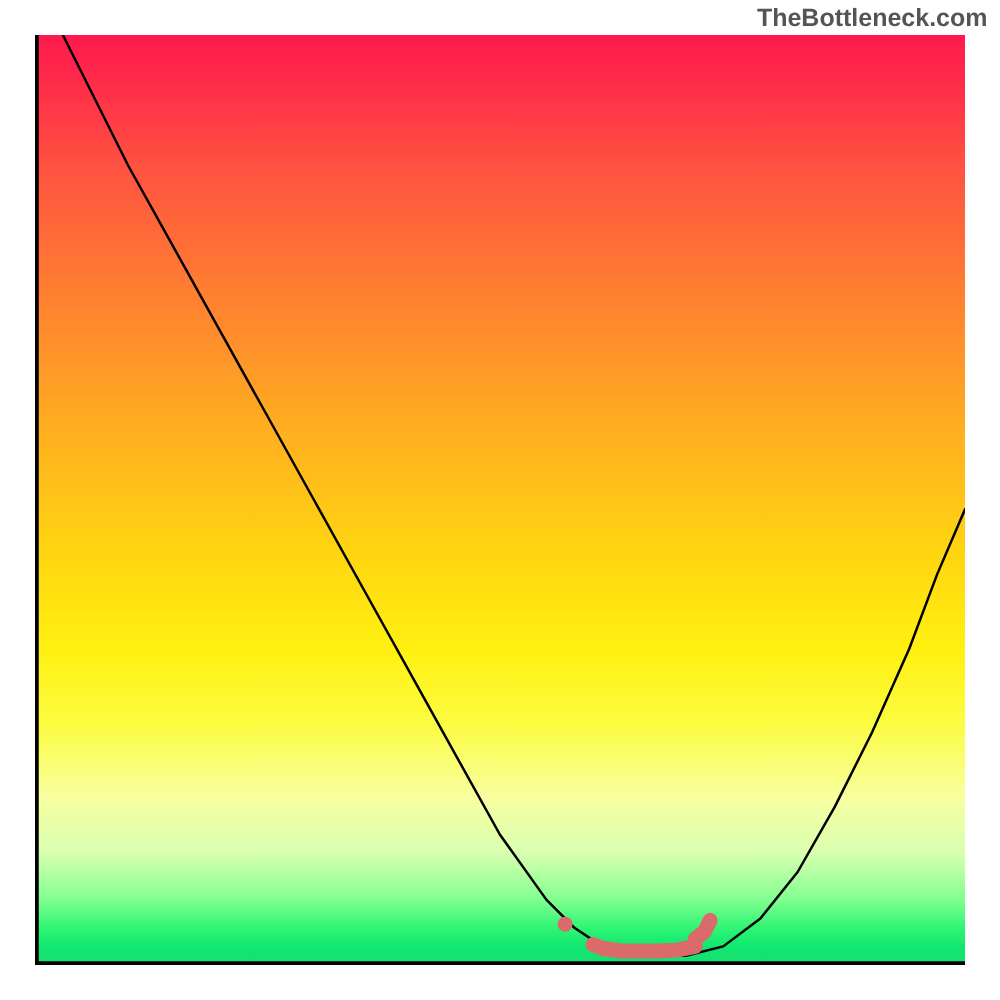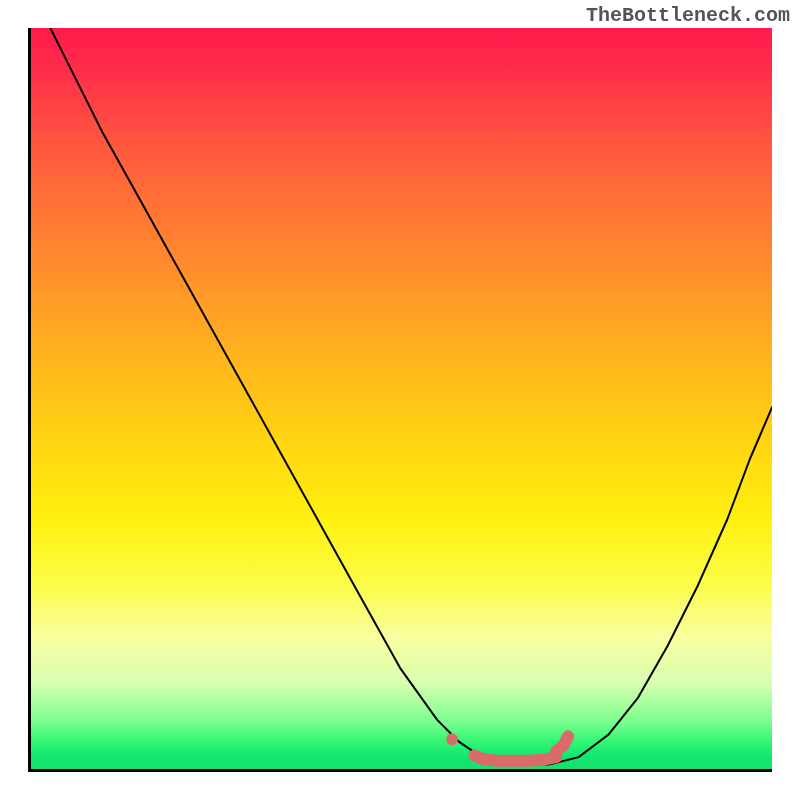--- a/index.html
+++ b/index.html
@@ -16,21 +16,21 @@
     height: 800px;
   }
   .watermark {
     position: absolute;
     top: 4px;
     right: 10px;
     font-size: 20px;
     font-weight: bold;
     color: #555;
     z-index: 10;
-    font-family: Liberation Mono, monospace;
+    font-family: Liberation Sans, sans-serif;
   }
   .plot-area {
     position: absolute;
     left: 28px;
     top: 28px;
     width: 744px;
     height: 744px;
   }
   .gradient-bg {
     position: absolute;

